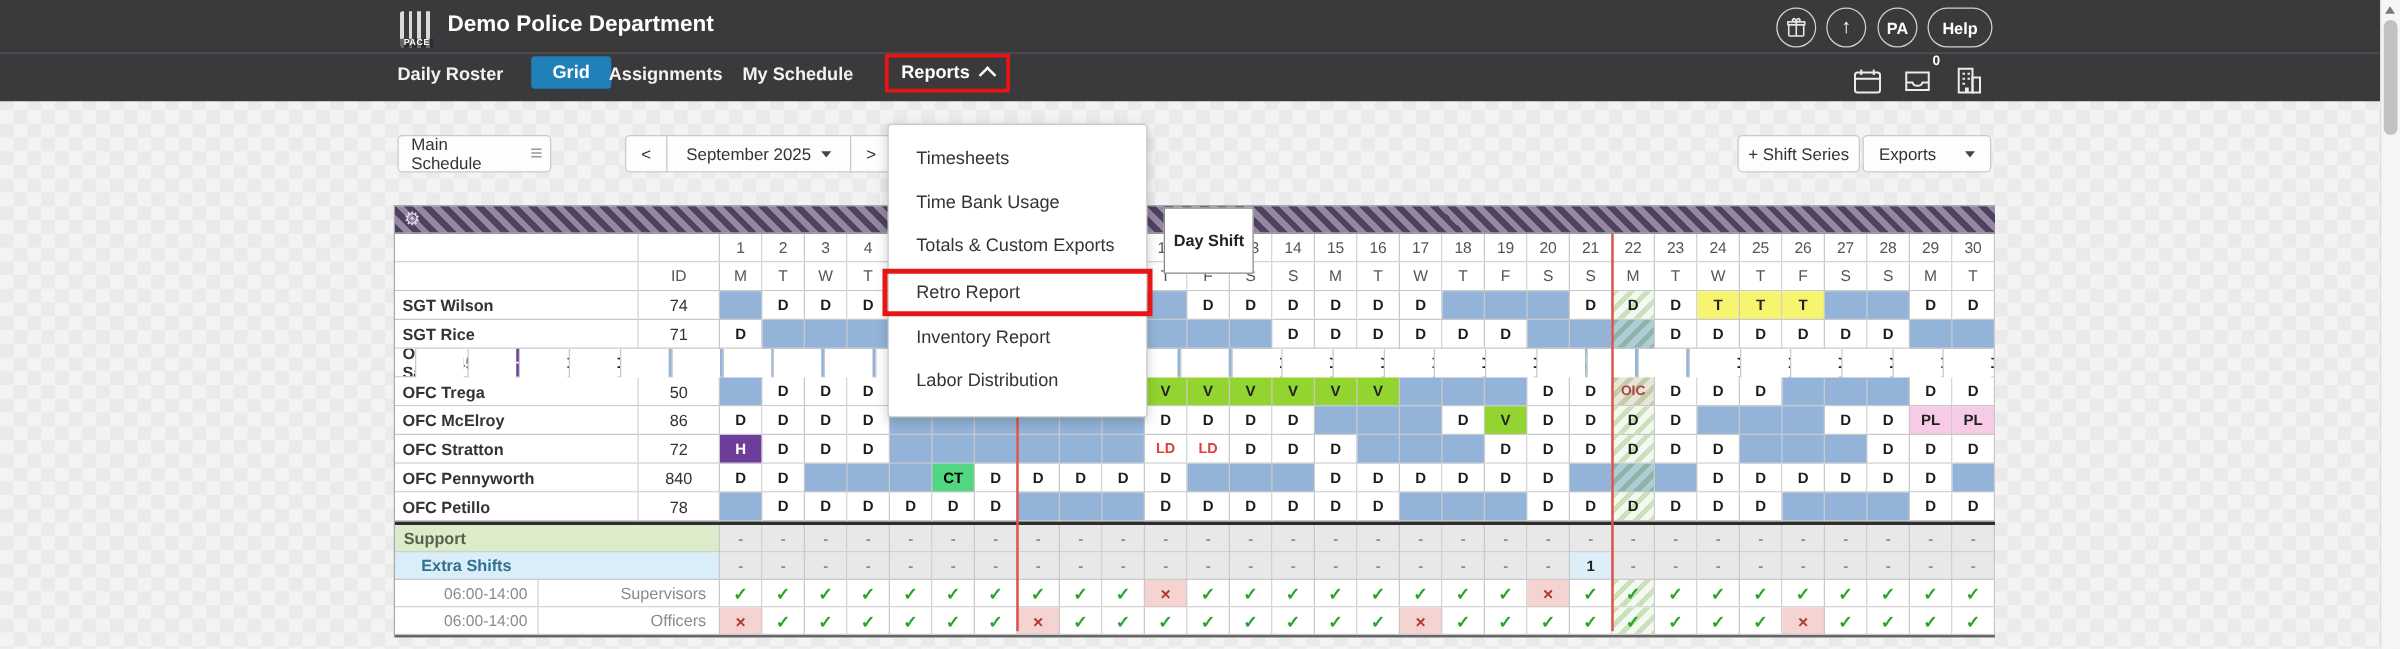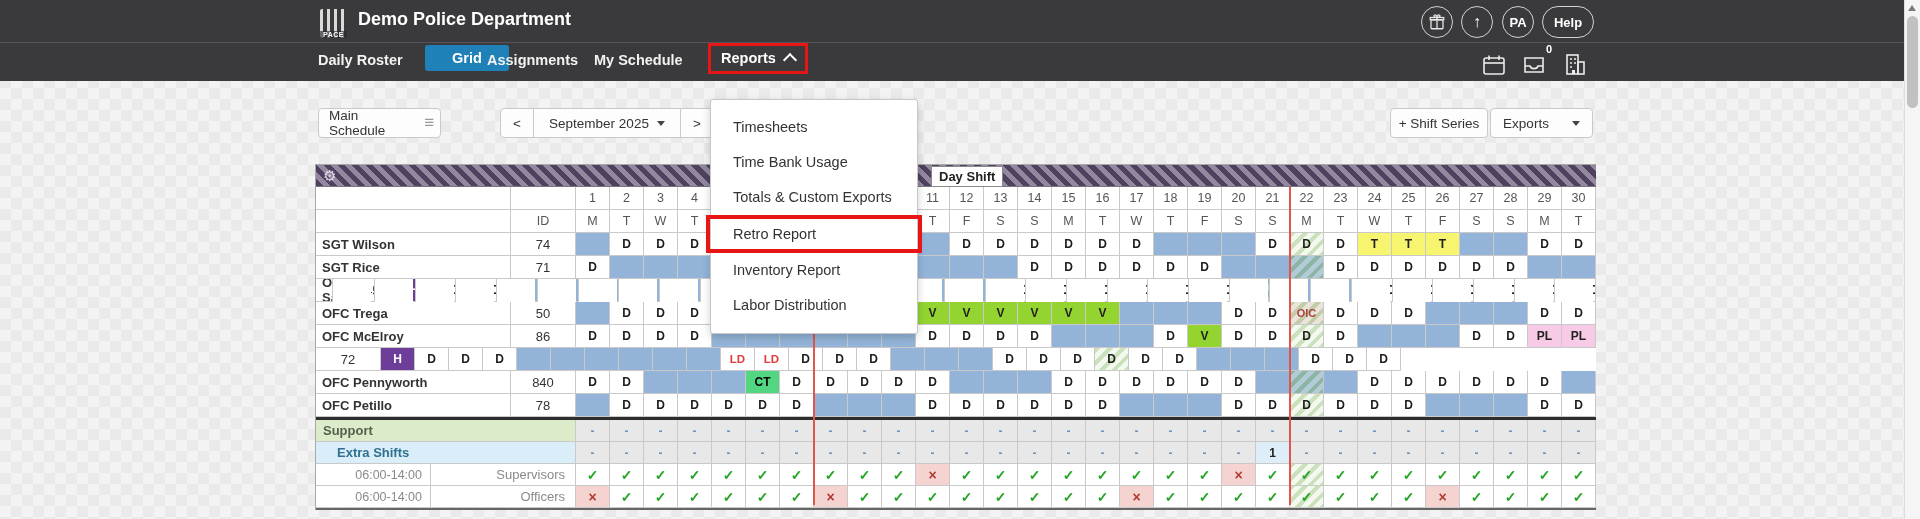--- a/index.html
+++ b/index.html
@@ -14,21 +14,21 @@
   
   .navbar{position:absolute;left:0;top:0;width:1920px;height:81px;background:#3a3a3d;}
   .nav-divider{position:absolute;left:0;top:42px;width:1920px;height:1px;background:#56565a;}
   .logo{position:absolute;left:320px;top:9px;width:27px;height:29px;
     background:repeating-linear-gradient(90deg,#d9d9d9 0 3px,#3a3a3d 3px 7px);border-radius:2px;}
   .logo span{position:absolute;bottom:0;left:0;right:0;text-align:center;font-size:7px;font-weight:bold;
     color:#fff;background:rgba(40,40,44,.65);letter-spacing:.5px;}
   .app-title{position:absolute;left:358px;top:9px;font-size:18px;font-weight:bold;color:#fff;}
   .tab{position:absolute;top:52px;font-size:14.5px;font-weight:bold;color:#f2f2f2;cursor:pointer;}
   .tab-grid{position:absolute;left:425px;top:45px;background:#2080b8;border-radius:3px;
-    padding:5px 27px;font-size:14.5px;font-weight:bold;color:#fff;cursor:pointer;}
+    padding:5px 17px;font-size:14.5px;font-weight:bold;color:#fff;cursor:pointer;}
   .reports-box{position:absolute;left:708px;top:43px;border:3px solid #e81515;padding:4px 10px 5px 10px;
     display:flex;align-items:center;gap:9px;cursor:pointer;}
   .reports-box .lbl{font-size:14.5px;font-weight:bold;color:#fff;}
   .chev-up{width:8px;height:8px;border-left:2.5px solid #fff;border-top:2.5px solid #fff;
     transform:rotate(45deg);margin-top:3px;}
   .circ{position:absolute;top:6px;width:32px;height:32px;border:1px solid #d2d2d2;border-radius:50%;
     color:#fff;display:flex;align-items:center;justify-content:center;cursor:pointer;box-sizing:border-box;}
   .help-pill{position:absolute;top:6px;left:1542px;width:52px;height:32px;border:1px solid #d2d2d2;
     border-radius:16px;color:#fff;font-size:13px;font-weight:bold;display:flex;align-items:center;
     justify-content:center;cursor:pointer;box-sizing:border-box;}
@@ -57,21 +57,21 @@
   .retro-wrap{border:4px solid #e81515;margin:0 -5px;}
   .retro-wrap .menu-item{height:30px;line-height:30px;padding-left:23px;}
 
   
   #grid-table{position:absolute;left:315px;top:164px;width:1281px;border-left:1px solid #a8a8a8;
     border-top:1px solid #a8a8a8;box-sizing:border-box;background:#fff;}
   .band{position:relative;width:1280px;height:22px;box-sizing:border-box;border-bottom:1px solid #777;
     background:repeating-linear-gradient(45deg,#4f4160 0 5px,#93889f 5px 10px);}
   .gear{position:absolute;left:7px;top:2px;font-size:15px;color:#ddd8e6;cursor:pointer;line-height:18px;}
   .dayshift{position:absolute;left:615px;top:1px;height:19px;line-height:19px;background:#fff;
-    border:1px solid #888;padding:0 7px;font-size:13px;font-weight:bold;color:#222;}
+    border:1px solid #888;padding:16px 7px;font-size:13px;font-weight:bold;color:#222;}
   .row{display:flex;width:1280px;}
   .cell{box-sizing:border-box;border-right:1px solid #c9c9c9;border-bottom:1px solid #c9c9c9;
     display:flex;align-items:center;justify-content:center;font-size:12px;background:#fff;overflow:hidden;}
   .name-cell{width:195px;justify-content:flex-start;padding-left:6px;font-weight:bold;font-size:13px;color:#333;cursor:pointer;}
   .id-cell{width:65px;font-size:13px;color:#333;}
   .day-cell{width:34px;font-weight:bold;color:#1c1c1c;cursor:pointer;}
   .hdr{color:#555;font-weight:normal;font-size:12.5px;cursor:default;}
   .c-off{background:#93b4d8;}
   .c-h{background:#6c3d99;color:#fff;}
   .c-v{background:#93d430;color:#222;}
@@ -423,20 +423,21 @@
         <div class="cell day-cell ">D</div>
         <div class="cell day-cell c-off"></div>
         <div class="cell day-cell c-off"></div>
         <div class="cell day-cell c-off"></div>
         <div class="cell day-cell ">D</div>
         <div class="cell day-cell ">D</div>
         <div class="cell day-cell c-pl">PL</div>
         <div class="cell day-cell c-pl">PL</div>
       </div>
       <div class="row" style="height: 23px;">
+        <div class="cell name-cell">OFC Stratton</div>
         <div class="cell id-cell">72</div>
         <div class="cell day-cell c-h">H</div>
         <div class="cell day-cell ">D</div>
         <div class="cell day-cell ">D</div>
         <div class="cell day-cell ">D</div>
         <div class="cell day-cell c-off"></div>
         <div class="cell day-cell c-off"></div>
         <div class="cell day-cell c-off"></div>
         <div class="cell day-cell c-off"></div>
         <div class="cell day-cell c-off"></div>

